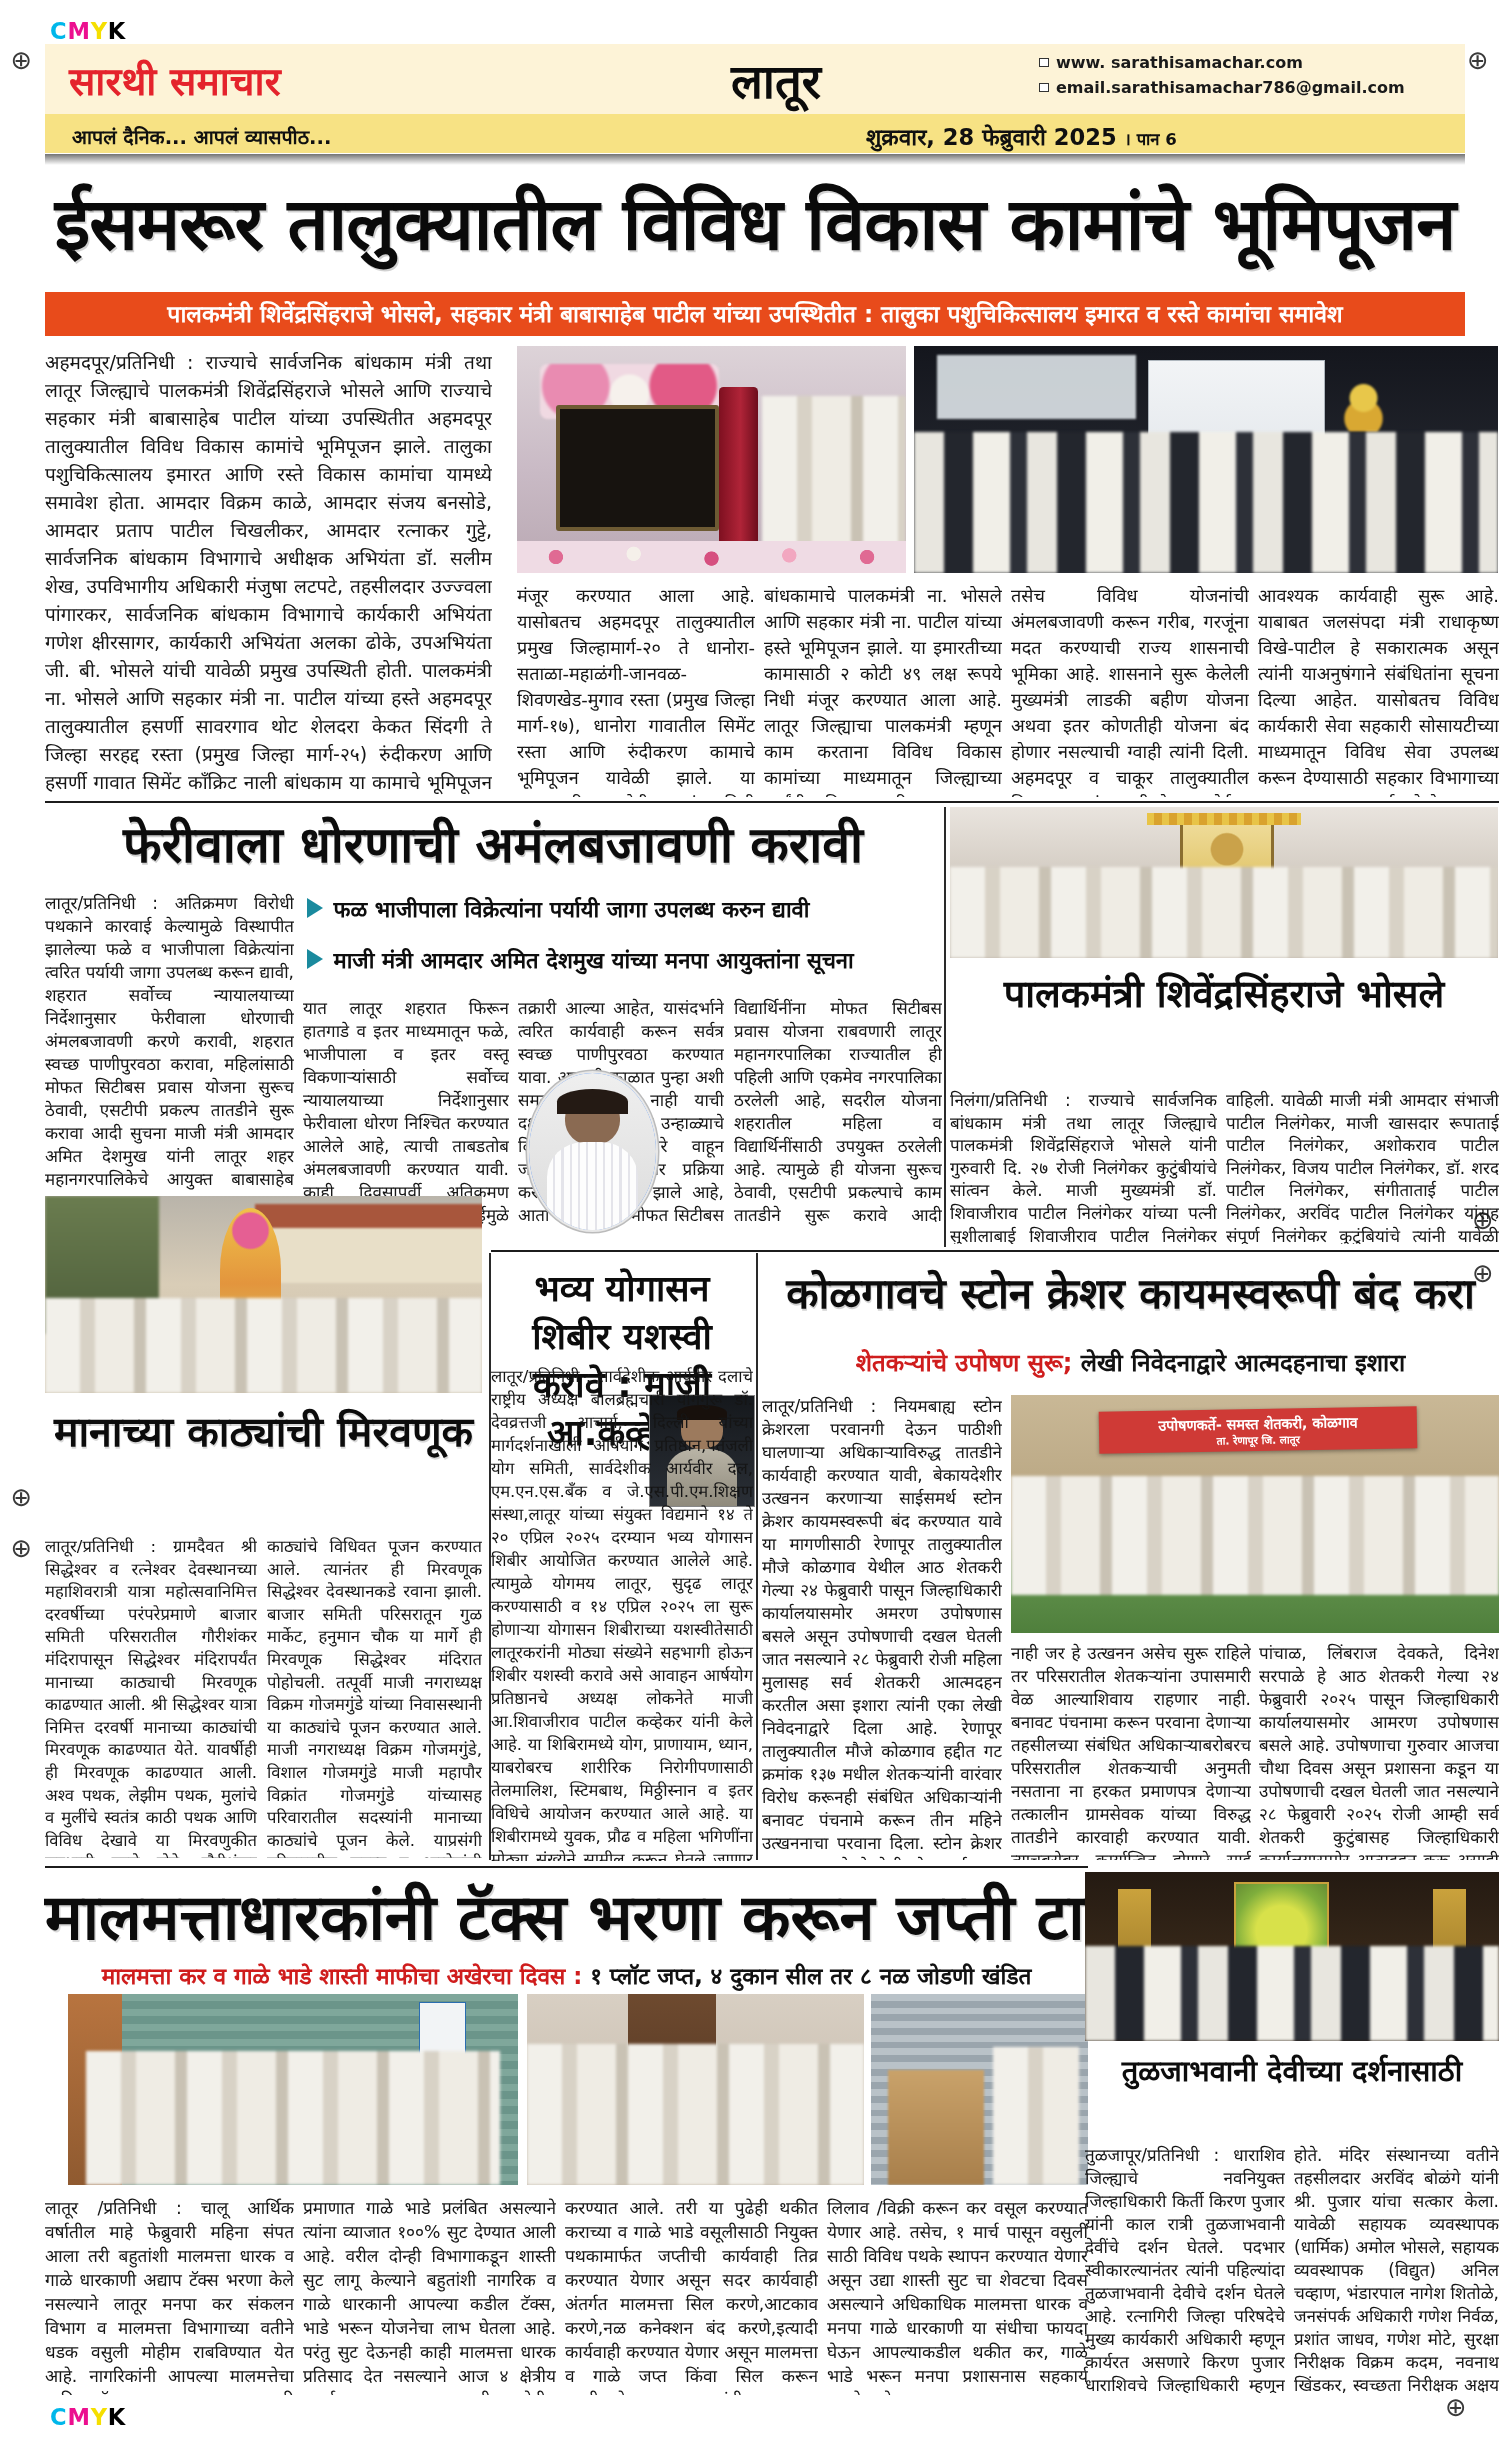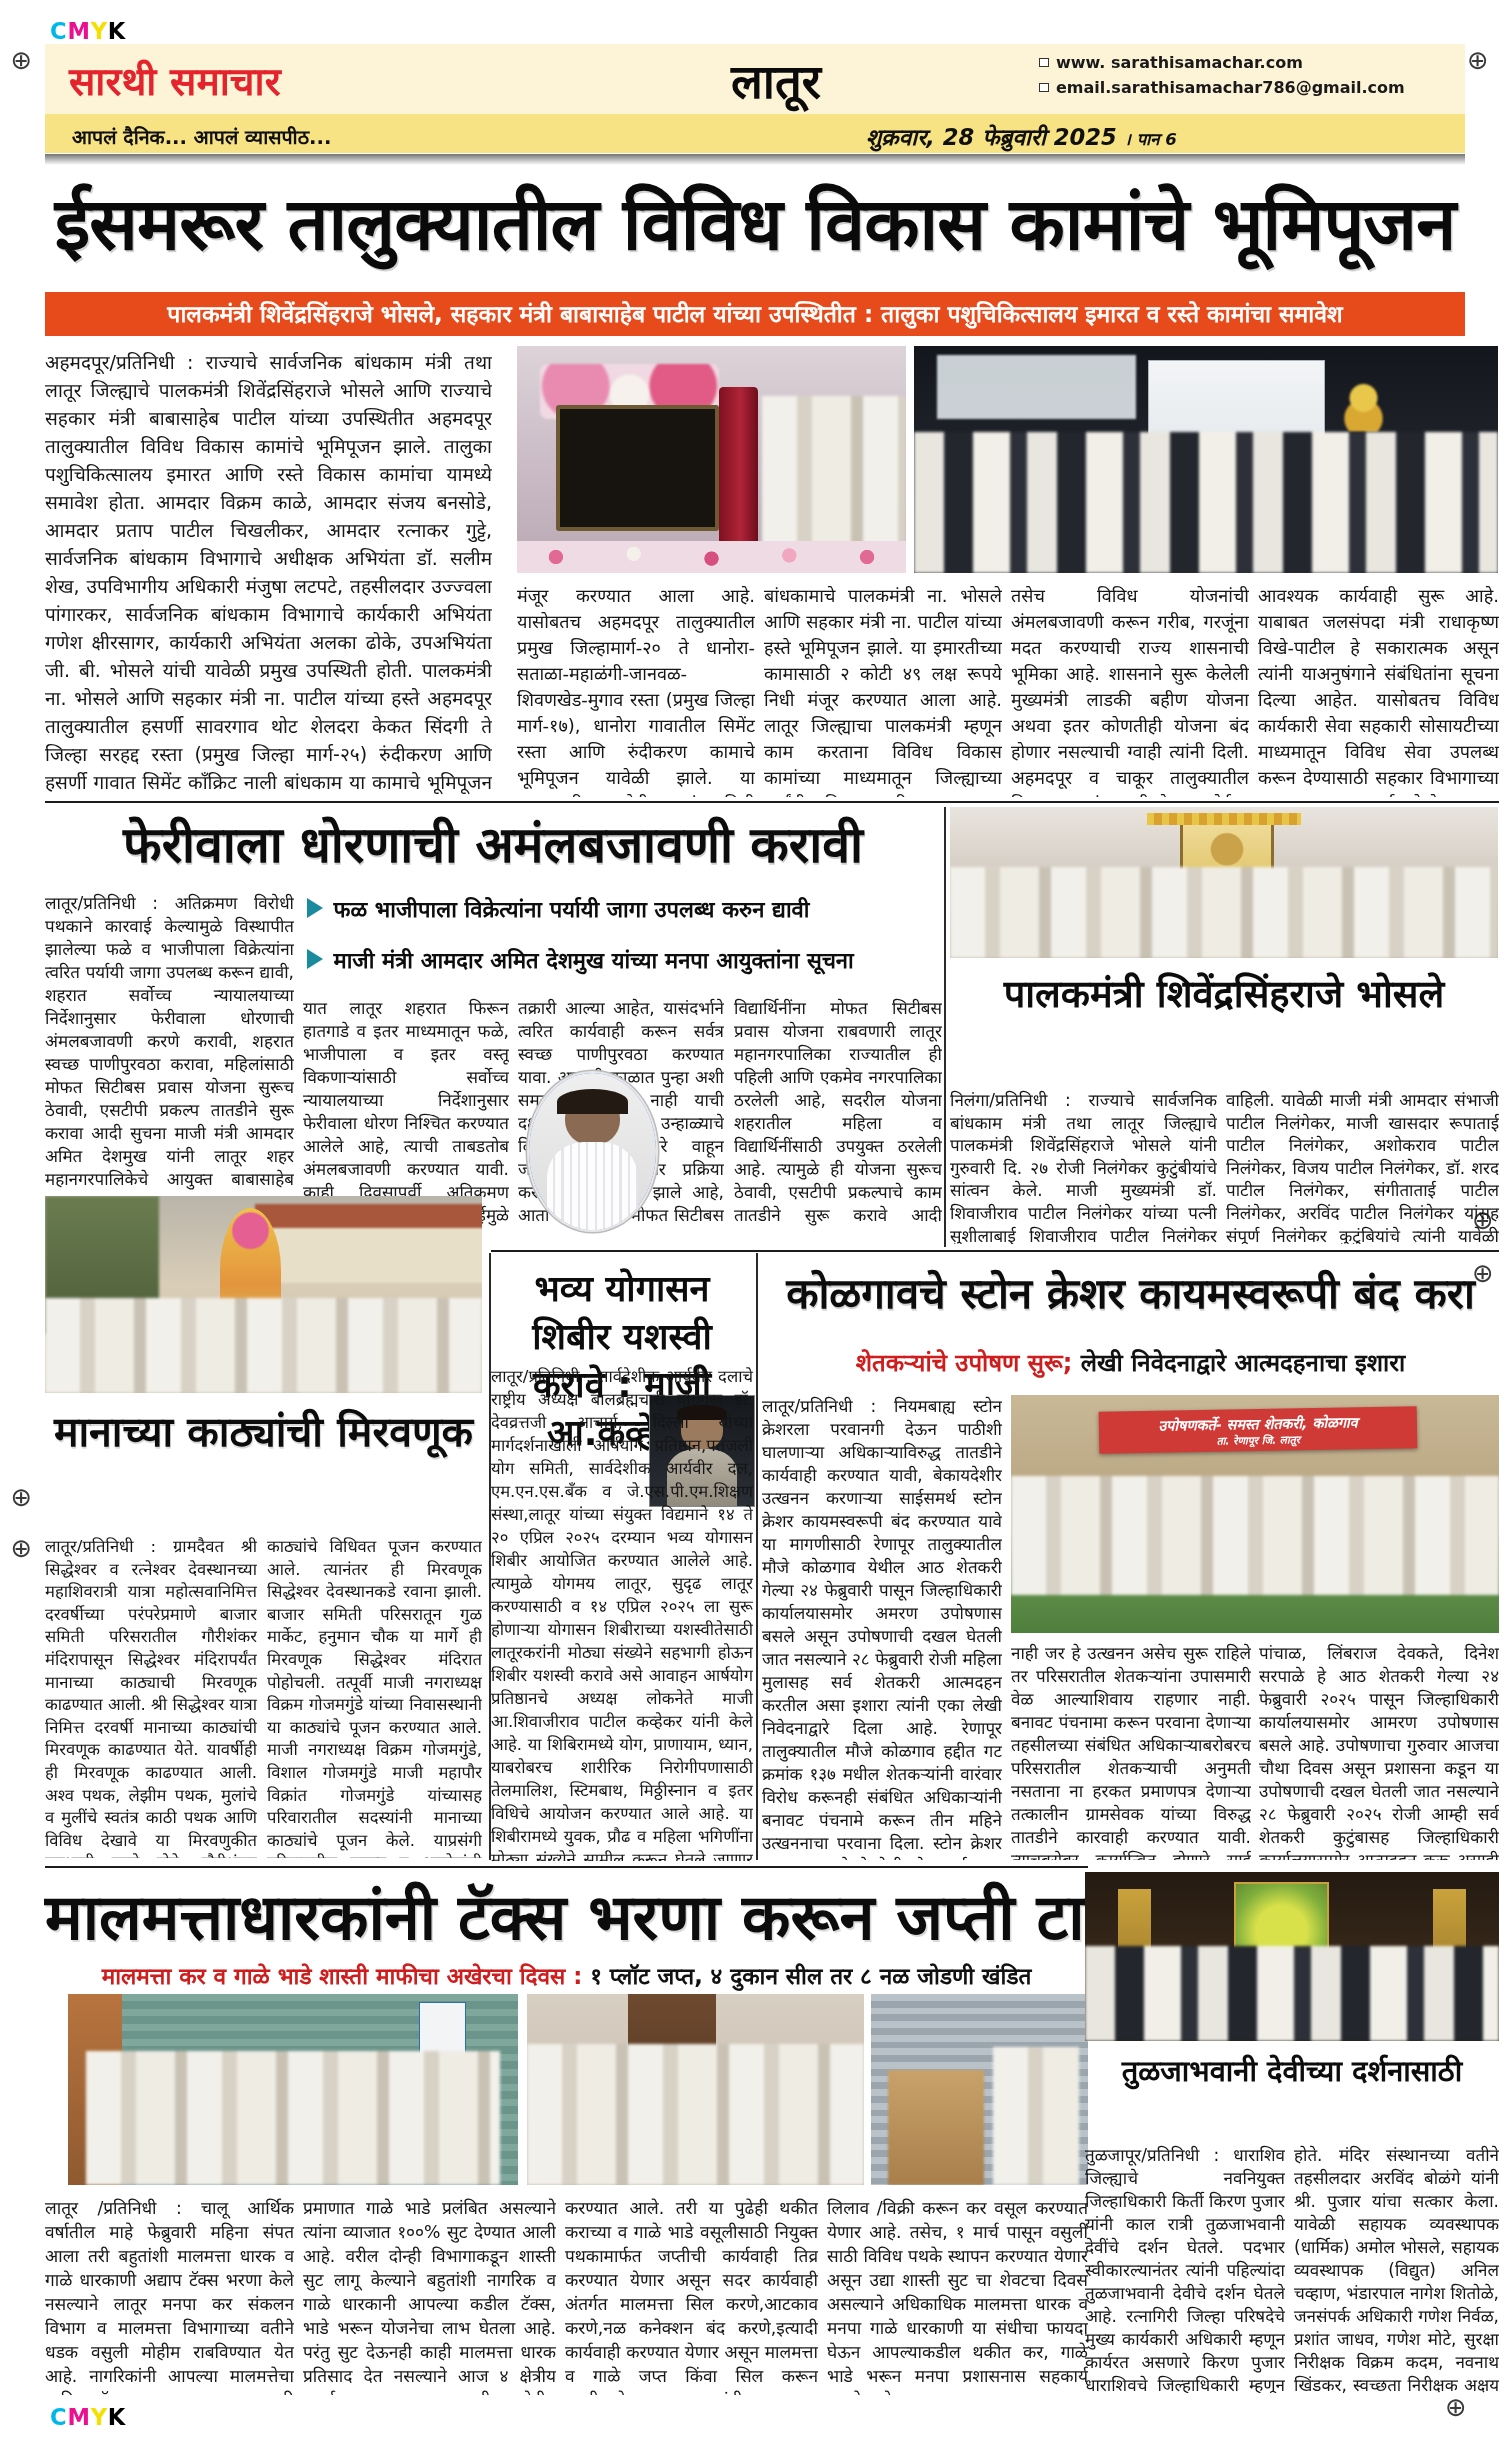--- a/index.html
+++ b/index.html
@@ -12,33 +12,33 @@
   .cmyk .c{color:#00b7ea}.cmyk .m{color:#ec0f8f}.cmyk .y{color:#f5df00}.cmyk .k{color:#000}
   
   .mast-cream{background:#fdf3d7;}
   .mast-yellow{background:#f7e284;}
   .mast-shadow{background:linear-gradient(180deg,rgba(0,0,0,.55),rgba(0,0,0,0));}
   .brand{font-family:"DejaVu Serif","Liberation Serif",serif;font-weight:900;color:#e4232c;font-size:39px;}
   .city{font-weight:900;color:#0b0b0b;font-size:47px;font-family:"DejaVu Serif",serif;}
   .contact-row{display:flex;align-items:center;gap:7.5px;justify-content:flex-start;font-size:16px;font-weight:700;color:#1a1a1a;}
   .sq{width:7.5px;height:7.5px;border:1.5px solid #333;background:#fff;display:inline-block;}
   .tagline{font-size:19.6px;font-weight:800;color:#101010;}
-  .dateline{font-size:22.6px;font-weight:800;color:#101010;font-style:italic;}
+  .dateline{font-size:22.6px;font-weight:800;color:#101010;}
   .dateline .pg{font-size:16.6px;font-weight:800;}
   
   .h-main{font-size:72px;font-weight:900;color:#0a0a0a;text-align:center;line-height:1.45;letter-spacing:-0.8px;
           text-shadow:1.5px 2.3px 0 rgba(0,0,0,.18);white-space:nowrap;}
   .bar-orange{background:#e84b1b;color:#ffffff;font-size:23px;font-weight:800;text-align:center;}
   .h2{font-weight:900;color:#0c0c0c;text-align:center;}
   .rule{background:#1c1c1c;}
   .red{color:#cf1d1d;}
   .bullet-tri{width:0;height:0;border-top:10.5px solid transparent;border-bottom:10.5px solid transparent;border-left:16.6px solid #1a8a9e;display:inline-block;flex:0 0 auto;}
   .bullet-row{display:flex;align-items:center;gap:10.5px;font-size:22px;font-weight:800;color:#0d0d0d;white-space:nowrap;}
   
-  .ph{position:absolute;overflow:hidden;background:#3b82f6;font-style:italic;}
+  .ph{position:absolute;overflow:hidden;background:#3b82f6;}
   .ph > div{position:absolute;}
   .people-light{background:repeating-linear-gradient(90deg,#f2f0ea 0 35px,#d8d2c6 35px 50px,#efece4 50px 89px,#c9c2b4 89px 101px);filter:blur(1.5px);}
   .people-dark{background:repeating-linear-gradient(90deg,#e8e6df 0 30px,#23262d 30px 59px,#f1efe8 59px 96px,#2d3038 96px 113px);filter:blur(1.5px);}
   .crusher-banner{position:absolute;left:18%;top:6%;width:64%;background:#cf3a36;color:#fff;text-align:center;
                   padding:4.5px 3px;transform:rotate(-1deg);box-shadow:0 1.5px 4.5px rgba(0,0,0,.4);}
   .crusher-banner .l1{font-size:14.3px;font-weight:800;display:block;}
   .crusher-banner .l2{font-size:10.5px;font-weight:700;display:block;}
   .vline{background:#2a2a2a;}
 </style>
 </head>

